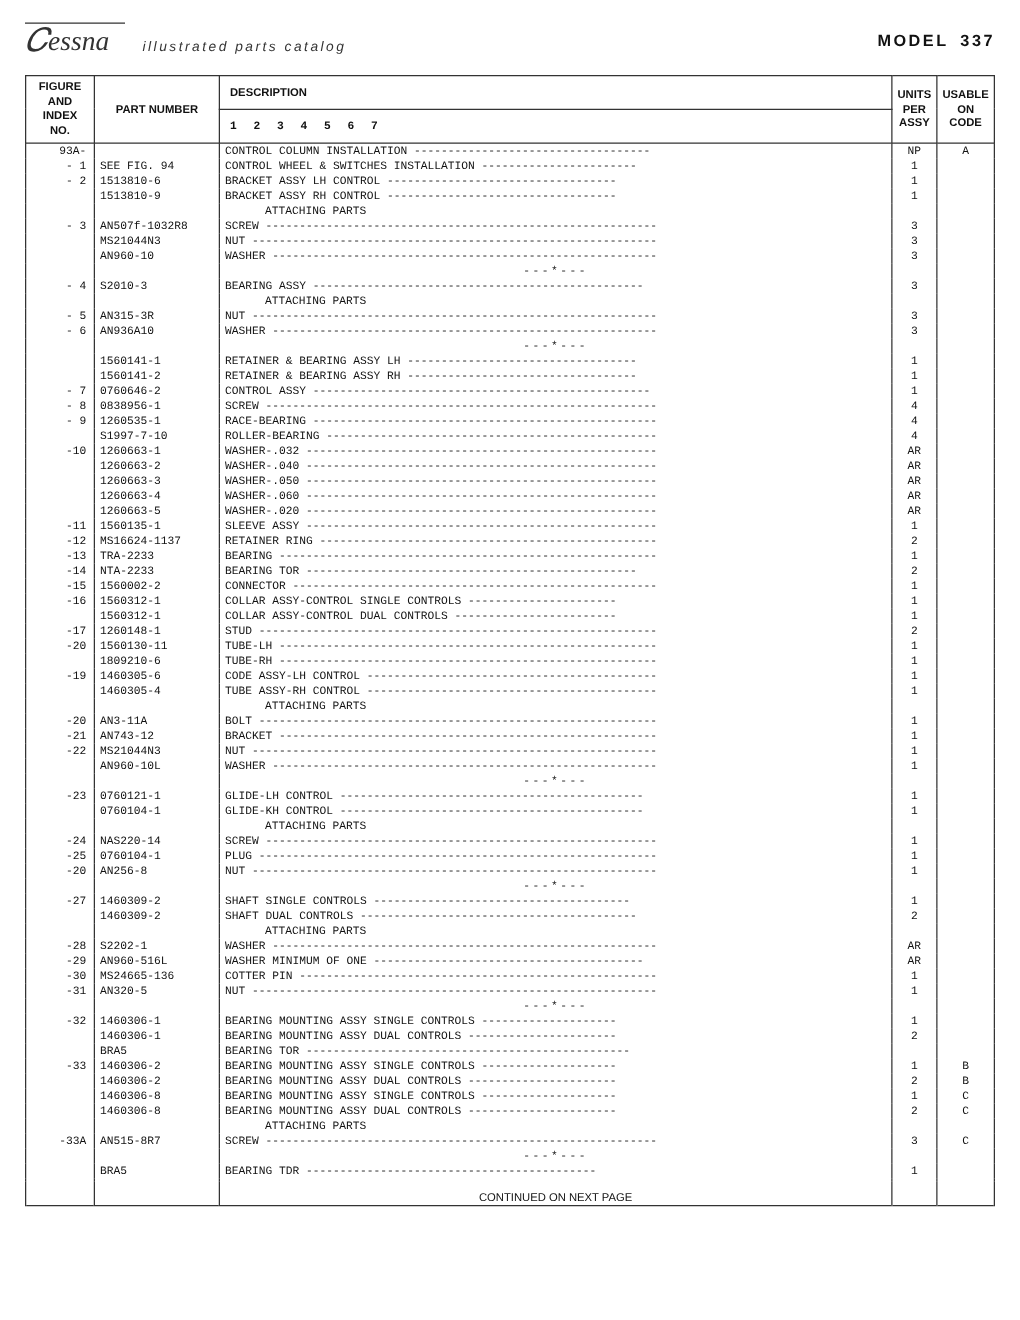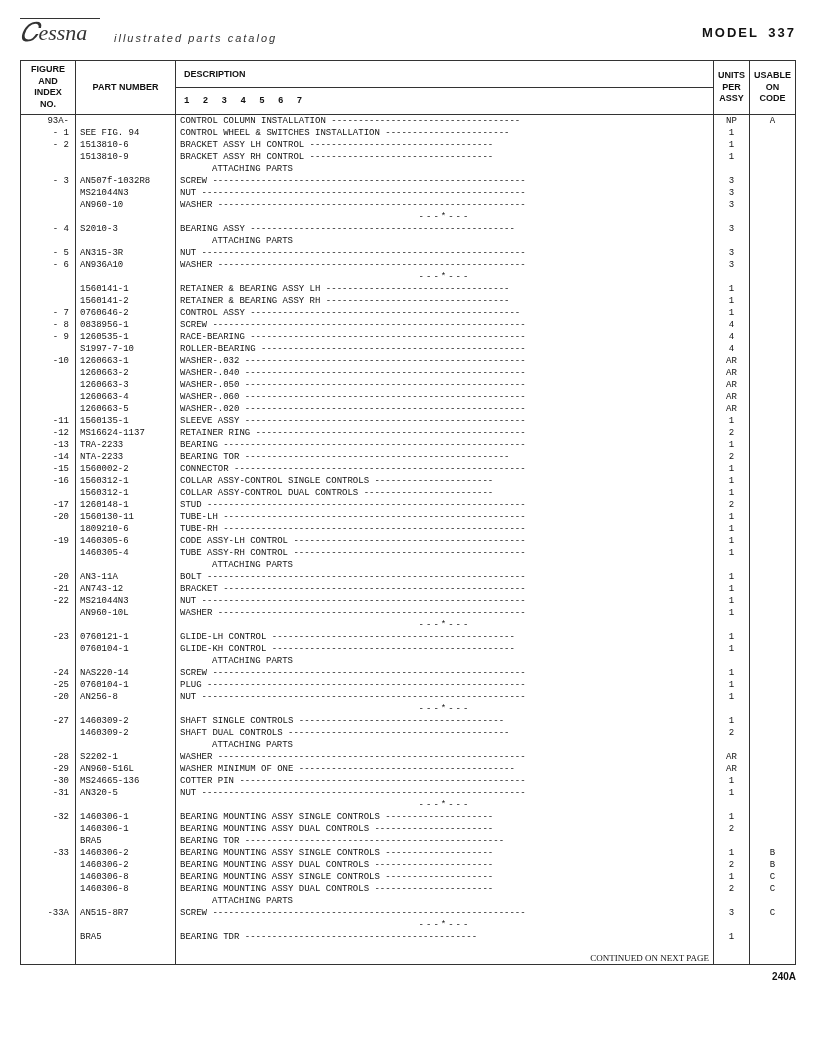--- a/index.html
+++ b/index.html
@@ -601,23 +601,20 @@
         <tr class="data-row">
           <td class="col-fig" style="text-align: right; padding-right: 6px; font-family: &quot;Courier New&quot;, Courier, monospace; font-size: 9px; white-space: nowrap;"></td>
           <td class="col-part" style="font-family: &quot;Courier New&quot;, Courier, monospace; font-size: 9px; white-space: nowrap;"></td>
           <td class="col-desc desc-col" style="font-family: &quot;Courier New&quot;, Courier, monospace; font-size: 9px;"></td>
           <td class="col-units" style="text-align: center; font-family: &quot;Courier New&quot;, Courier, monospace; font-size: 9px;"></td>
           <td class="col-usable" style="text-align: center; font-family: &quot;Courier New&quot;, Courier, monospace; font-size: 9px;"></td>
         </tr>
         <tr class="data-row">
           <td class="col-fig" style="text-align: right; padding-right: 6px; font-family: &quot;Courier New&quot;, Courier, monospace; font-size: 9px; white-space: nowrap;"></td>
           <td class="col-part" style="font-family: &quot;Courier New&quot;, Courier, monospace; font-size: 9px; white-space: nowrap;"></td>
-          <td class="col-desc desc-col" style="font-family: Liberation Serif, serif; font-size: 9px; text-align: right; padding-top: 8px;">CONTINUED ON NEXT PAGE</td>
+          <td class="col-desc desc-col" style="font-family: Liberation Sans, sans-serif; font-size: 9px; text-align: center; padding-top: 8px;">CONTINUED ON NEXT PAGE</td>
           <td class="col-units" style="text-align: center; font-family: &quot;Courier New&quot;, Courier, monospace; font-size: 9px;"></td>
           <td class="col-usable" style="text-align: center; font-family: &quot;Courier New&quot;, Courier, monospace; font-size: 9px;"></td>
         </tr>
       </tbody>
   </table>
 
-  <div class="footer">
-    <span class="page-num">240A</span>
-  </div>
 </div>
 
 </body></html>

